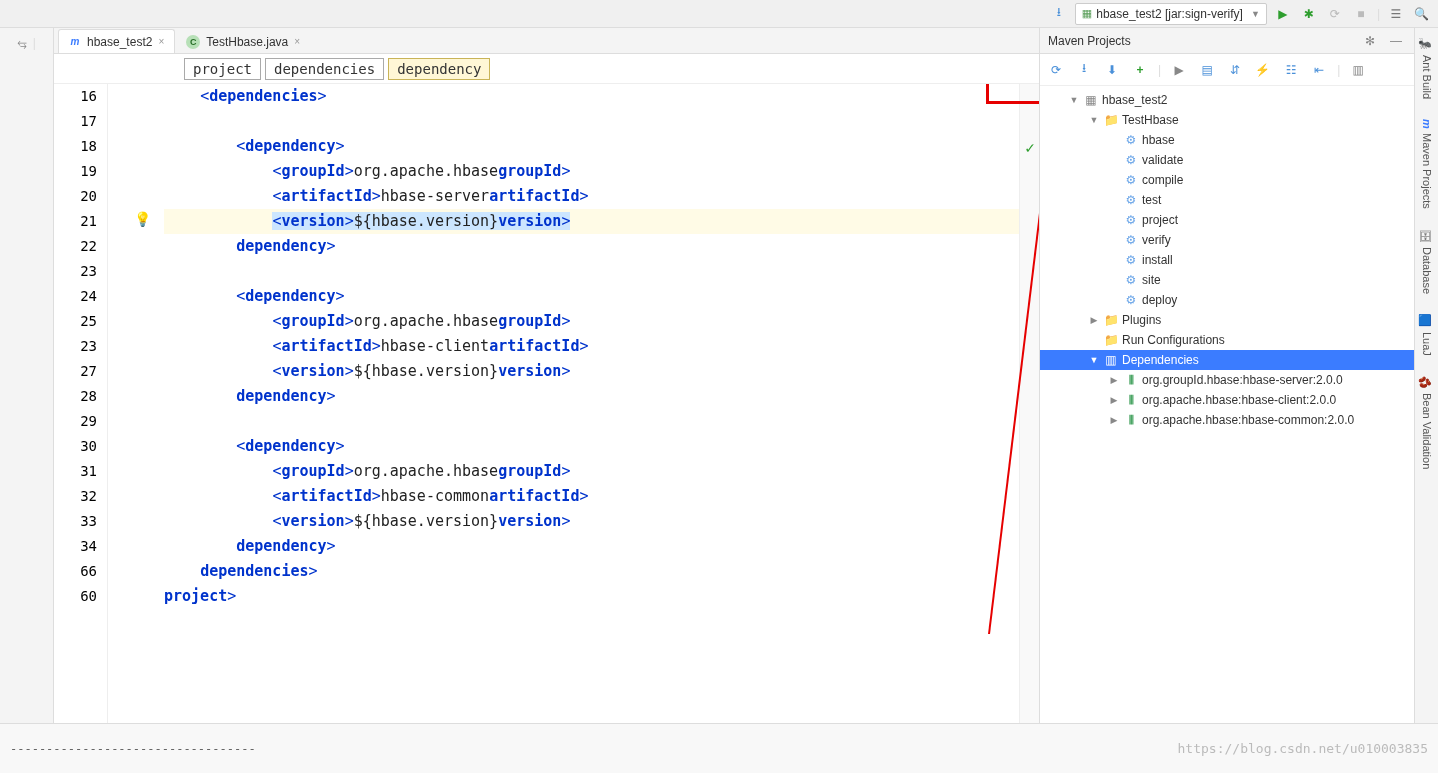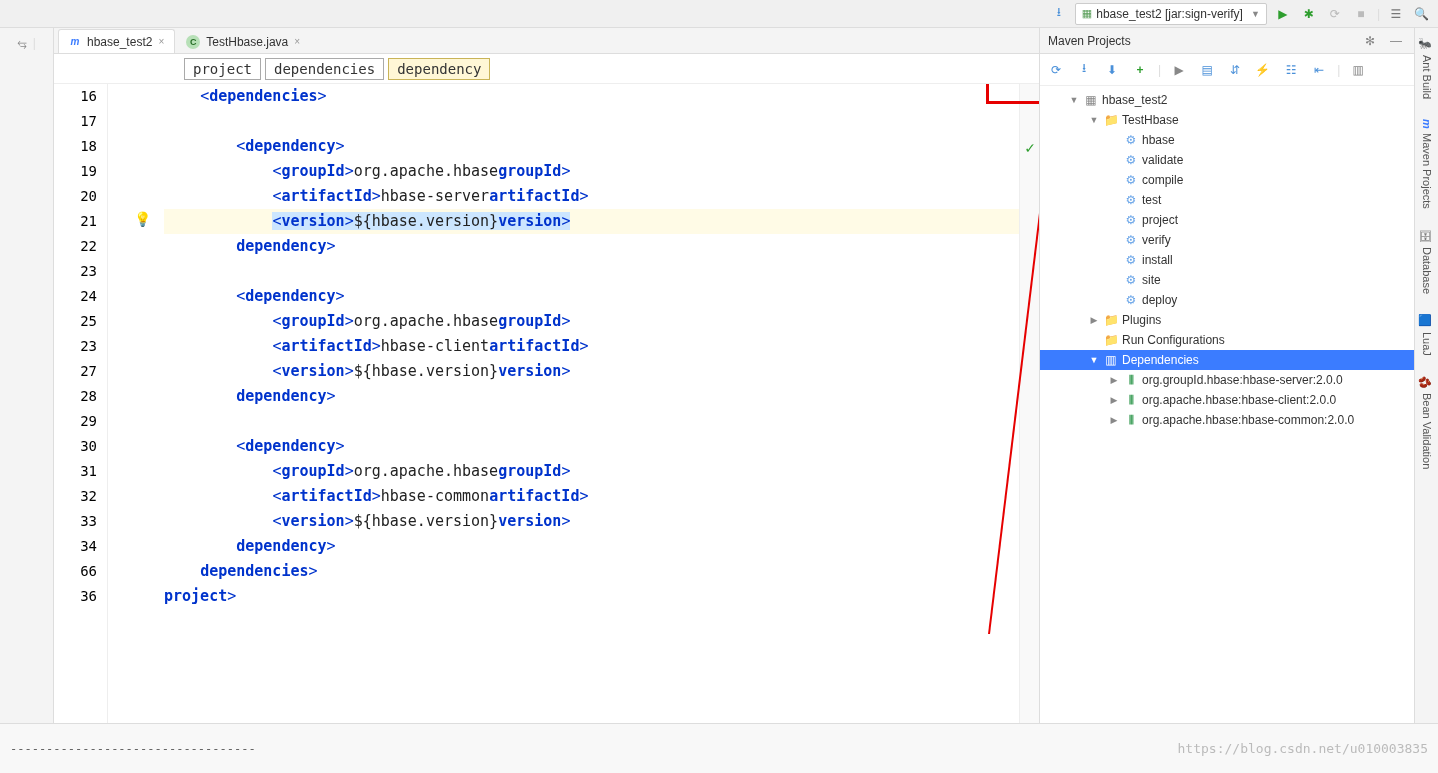--- a/index.html
+++ b/index.html
@@ -134,21 +134,21 @@
             <div class="line-num">23</div>
             <div class="line-num">27</div>
             <div class="line-num">28</div>
             <div class="line-num">29</div>
             <div class="line-num">30</div>
             <div class="line-num">31</div>
             <div class="line-num">32</div>
             <div class="line-num">33</div>
             <div class="line-num">34</div>
             <div class="line-num">66</div>
-            <div class="line-num">36</div>
+            <div class="line-num">60</div>
           </div>
         <div class="fold-col"></div>
         <div class="bulb-col">
           <span class="bulb" style="top:127px">💡</span>
         </div>
         <div class="code" id="code"><div class="code-line">    <span class=""><span class="ang">&lt;</span><span class="tag">dependencies</span><span class="ang">&gt;</span></span></div><div class="code-line"></div><div class="code-line">        <span class=""><span class="ang">&lt;</span><span class="tag">dependency</span><span class="ang">&gt;</span></span></div><div class="code-line">            <span class=""><span class="ang">&lt;</span><span class="tag">groupId</span><span class="ang">&gt;</span><span class="txt">org.apache.hbase</span><span class="ang"><span class="tag">groupId</span><span class="ang">&gt;</span></span></span></div><div class="code-line">            <span class=""><span class="ang">&lt;</span><span class="tag">artifactId</span><span class="ang">&gt;</span><span class="txt">hbase-server</span><span class="ang"><span class="tag">artifactId</span><span class="ang">&gt;</span></span></span></div><div class="code-line hl-line">            <span class="hl-sel"><span class="ang">&lt;</span><span class="tag">version</span><span class="ang">&gt;</span><span class="txt">${hbase.version}</span><span class="ang"><span class="tag">version</span><span class="ang">&gt;</span></span></span></div><div class="code-line">        <span class=""><span class="ang"><span class="tag">dependency</span><span class="ang">&gt;</span></span></span></div><div class="code-line"></div><div class="code-line">        <span class=""><span class="ang">&lt;</span><span class="tag">dependency</span><span class="ang">&gt;</span></span></div><div class="code-line">            <span class=""><span class="ang">&lt;</span><span class="tag">groupId</span><span class="ang">&gt;</span><span class="txt">org.apache.hbase</span><span class="ang"><span class="tag">groupId</span><span class="ang">&gt;</span></span></span></div><div class="code-line">            <span class=""><span class="ang">&lt;</span><span class="tag">artifactId</span><span class="ang">&gt;</span><span class="txt">hbase-client</span><span class="ang"><span class="tag">artifactId</span><span class="ang">&gt;</span></span></span></div><div class="code-line">            <span class=""><span class="ang">&lt;</span><span class="tag">version</span><span class="ang">&gt;</span><span class="txt">${hbase.version}</span><span class="ang"><span class="tag">version</span><span class="ang">&gt;</span></span></span></div><div class="code-line">        <span class=""><span class="ang"><span class="tag">dependency</span><span class="ang">&gt;</span></span></span></div><div class="code-line"></div><div class="code-line">        <span class=""><span class="ang">&lt;</span><span class="tag">dependency</span><span class="ang">&gt;</span></span></div><div class="code-line">            <span class=""><span class="ang">&lt;</span><span class="tag">groupId</span><span class="ang">&gt;</span><span class="txt">org.apache.hbase</span><span class="ang"><span class="tag">groupId</span><span class="ang">&gt;</span></span></span></div><div class="code-line">            <span class=""><span class="ang">&lt;</span><span class="tag">artifactId</span><span class="ang">&gt;</span><span class="txt">hbase-common</span><span class="ang"><span class="tag">artifactId</span><span class="ang">&gt;</span></span></span></div><div class="code-line">            <span class=""><span class="ang">&lt;</span><span class="tag">version</span><span class="ang">&gt;</span><span class="txt">${hbase.version}</span><span class="ang"><span class="tag">version</span><span class="ang">&gt;</span></span></span></div><div class="code-line">        <span class=""><span class="ang"><span class="tag">dependency</span><span class="ang">&gt;</span></span></span></div><div class="code-line">    <span class=""><span class="ang"><span class="tag">dependencies</span><span class="ang">&gt;</span></span></span></div><div class="code-line"><span class=""><span class="ang"><span class="tag">project</span><span class="ang">&gt;</span></span></span></div></div>
         <div class="right-rail">
           <span class="check-mark">✓</span>
         </div>
 

